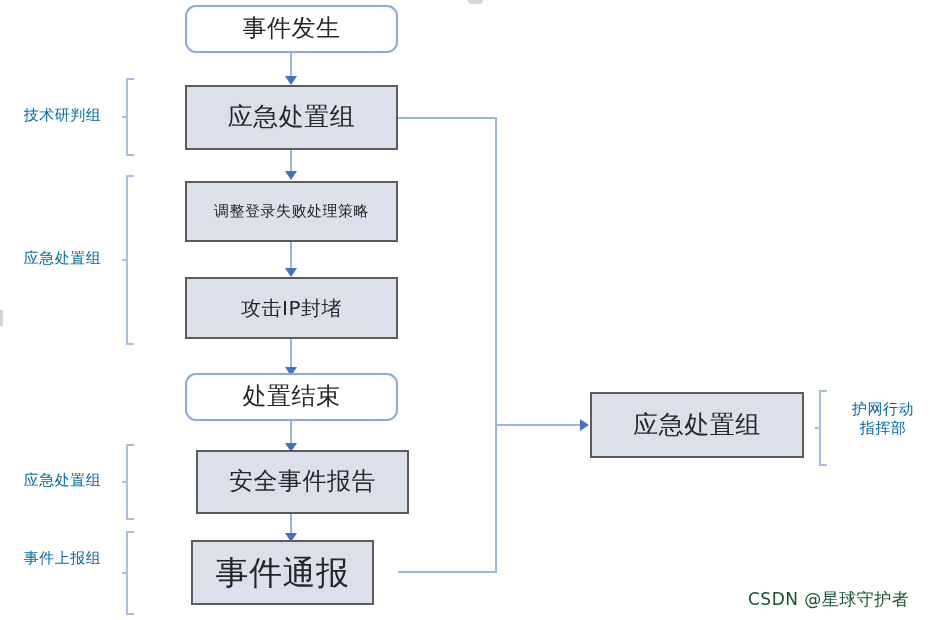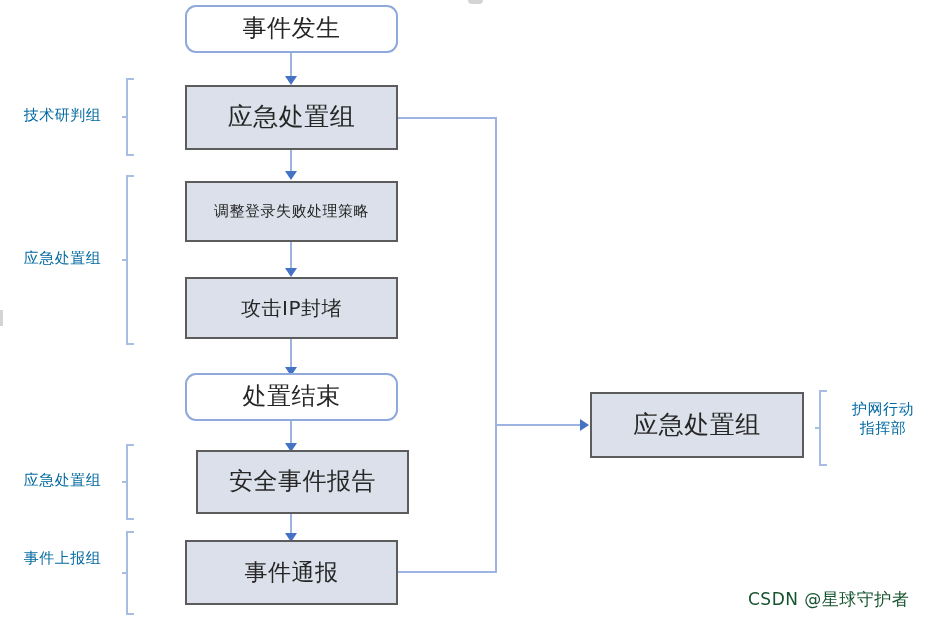--- a/index.html
+++ b/index.html
@@ -142,21 +142,21 @@
   <div class="node process" style="left:185px; top:85px; width:213px; height:65px; font-size:25px;">应急处置组</div>
 
   <div class="node process" style="left:185px; top:181px; width:213px; height:61px; font-size:15px;">调整登录失败处理策略</div>
 
   <div class="node process" style="left:185px; top:277px; width:213px; height:62px; font-size:20px;">攻击IP封堵</div>
 
   <div class="node terminal" style="left:185px; top:373px; width:213px; height:48px; font-size:24px;">处置结束</div>
 
   <div class="node process" style="left:185px; top:450px; width:213px; height:64px; font-size:24px;margin-left:11px;">安全事件报告</div>
 
-  <div class="node process" style="left:185px; top:540px; width:213px; height:65px; font-size:23px;">事件通报</div>
+  <div class="node process" style="left:191px; top:540px; width:183px; height:65px; font-size:33px;">事件通报</div>
 
   <div class="node process" style="left:590px; top:392px; width:214px; height:66px; font-size:25px;">应急处置组</div>
 
   <div class="bracket" style="left:126px; top:78px; height:78px;">
     <span class="tick"></span>
   </div>
   <div class="grp-label" style="left:10px; top:106px; width:105px;">技术研判组</div>
 
   <div class="bracket" style="left:126px; top:175px; height:170px;">
     <span class="tick"></span>

